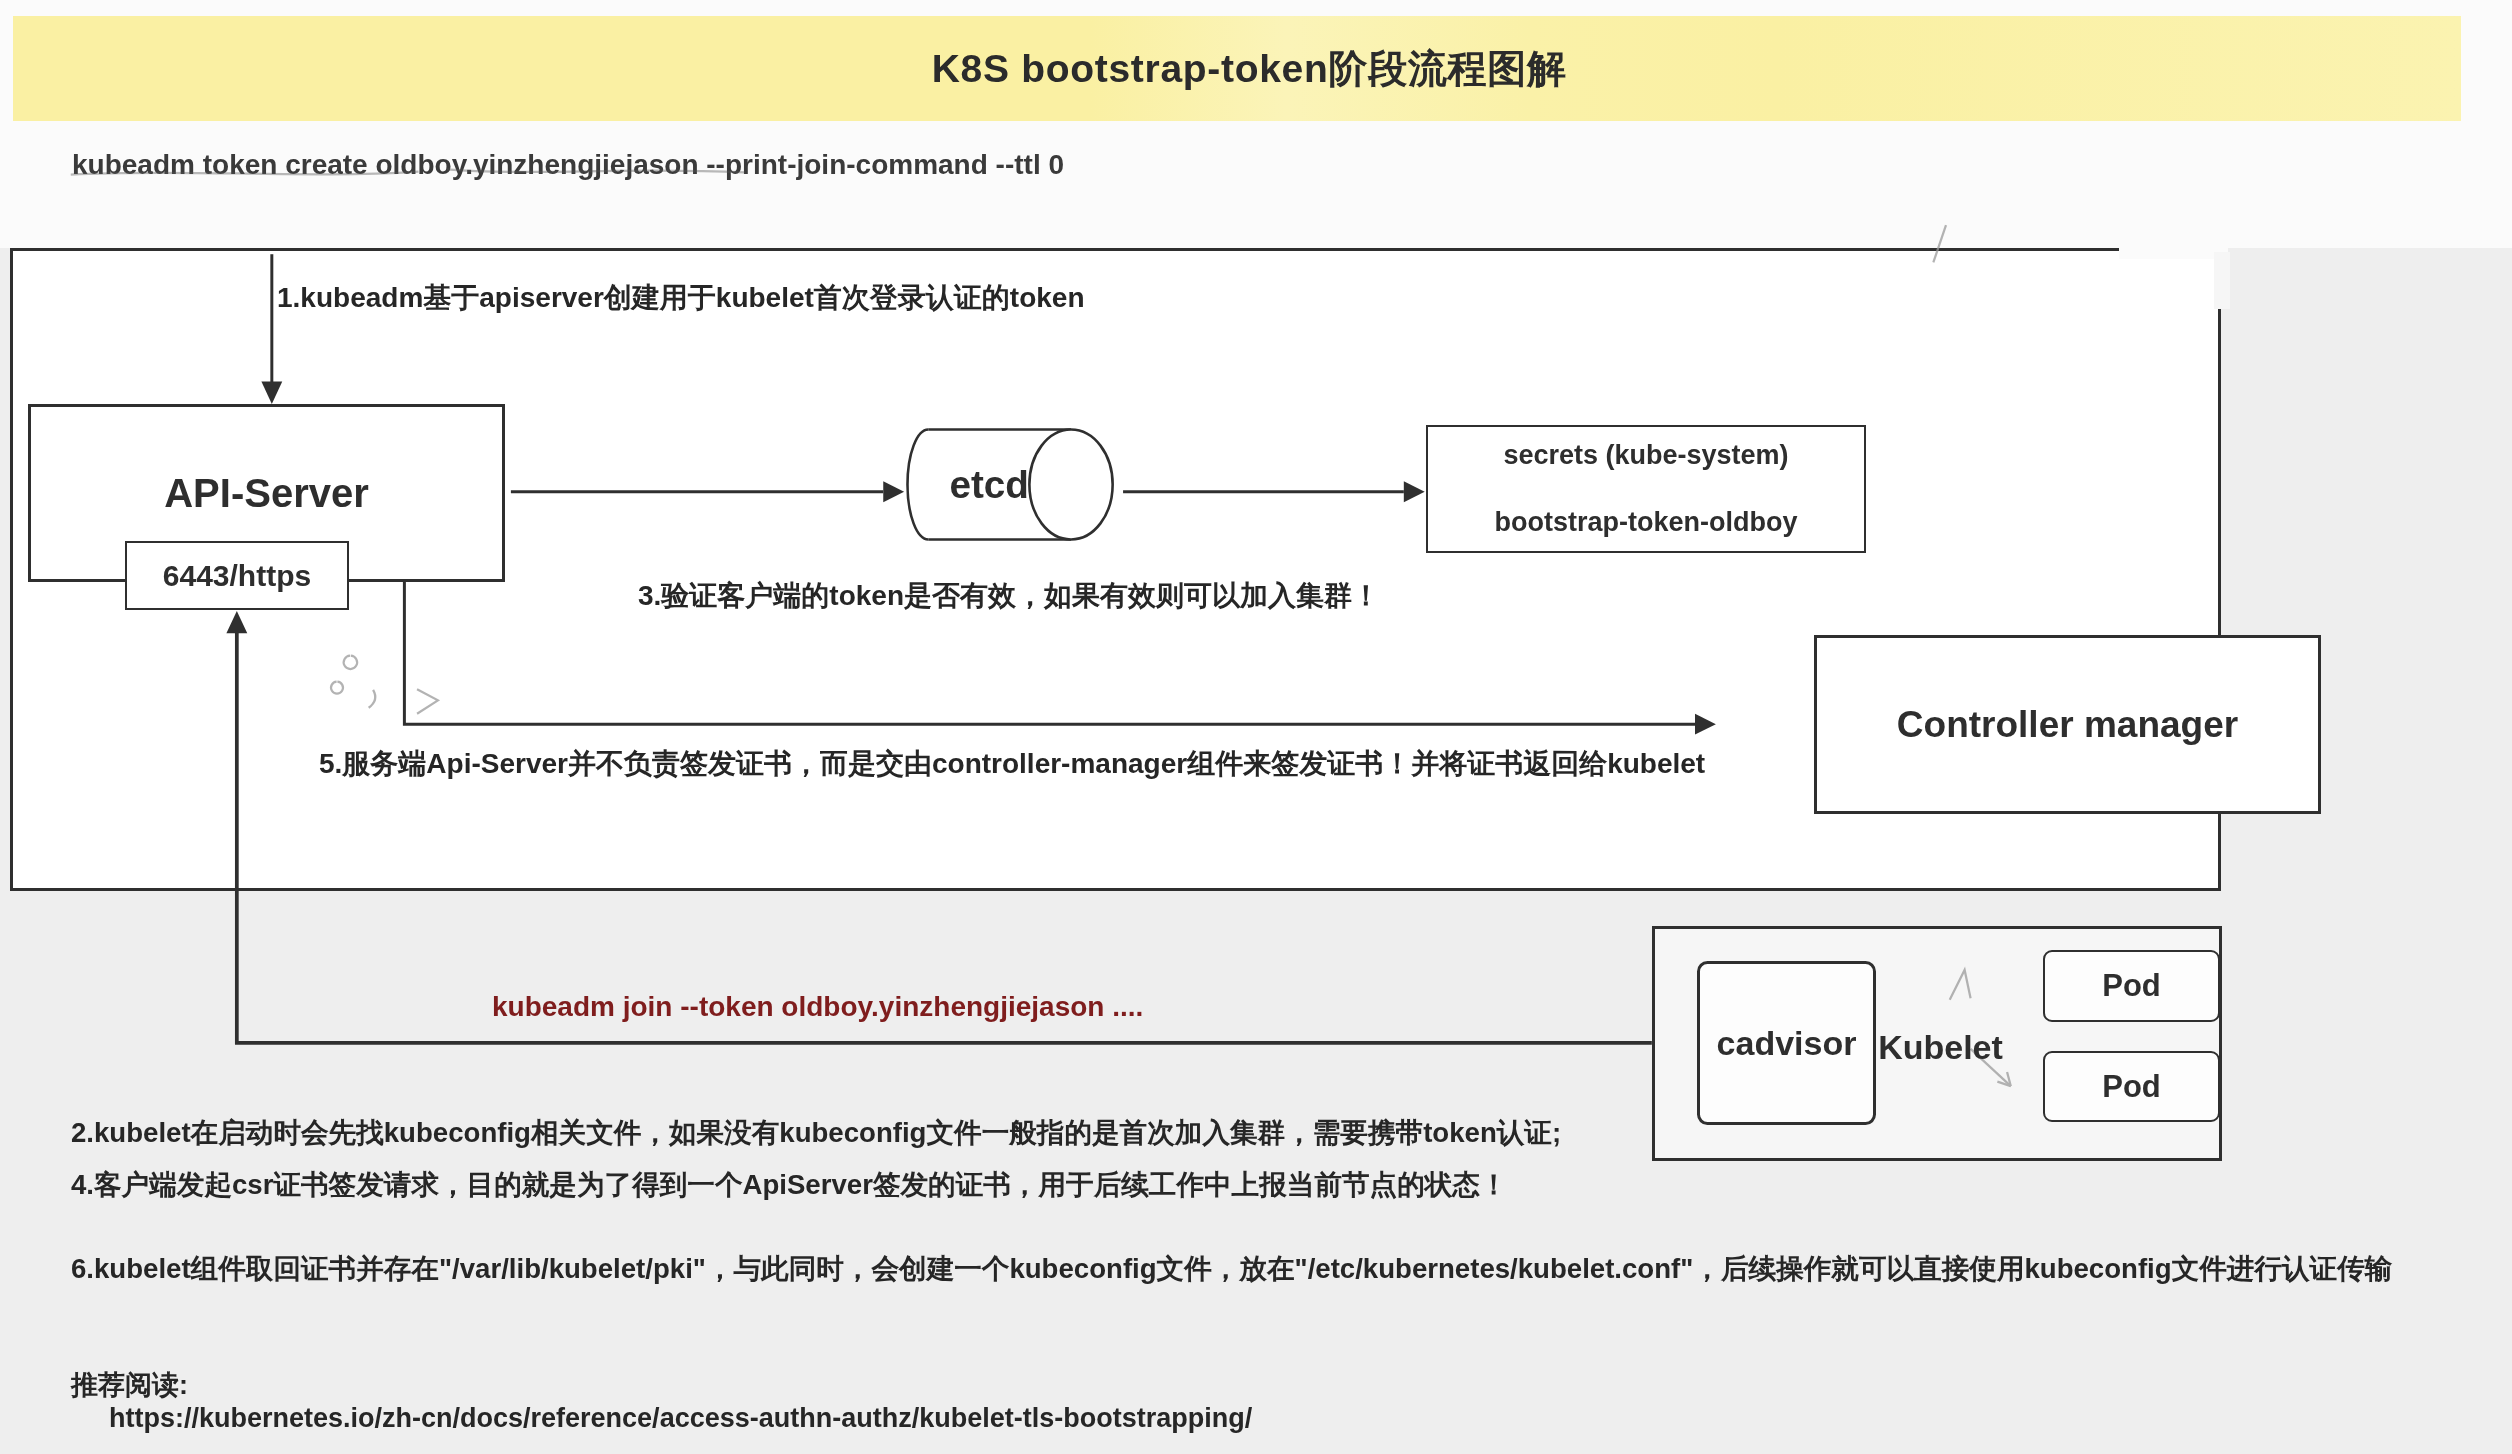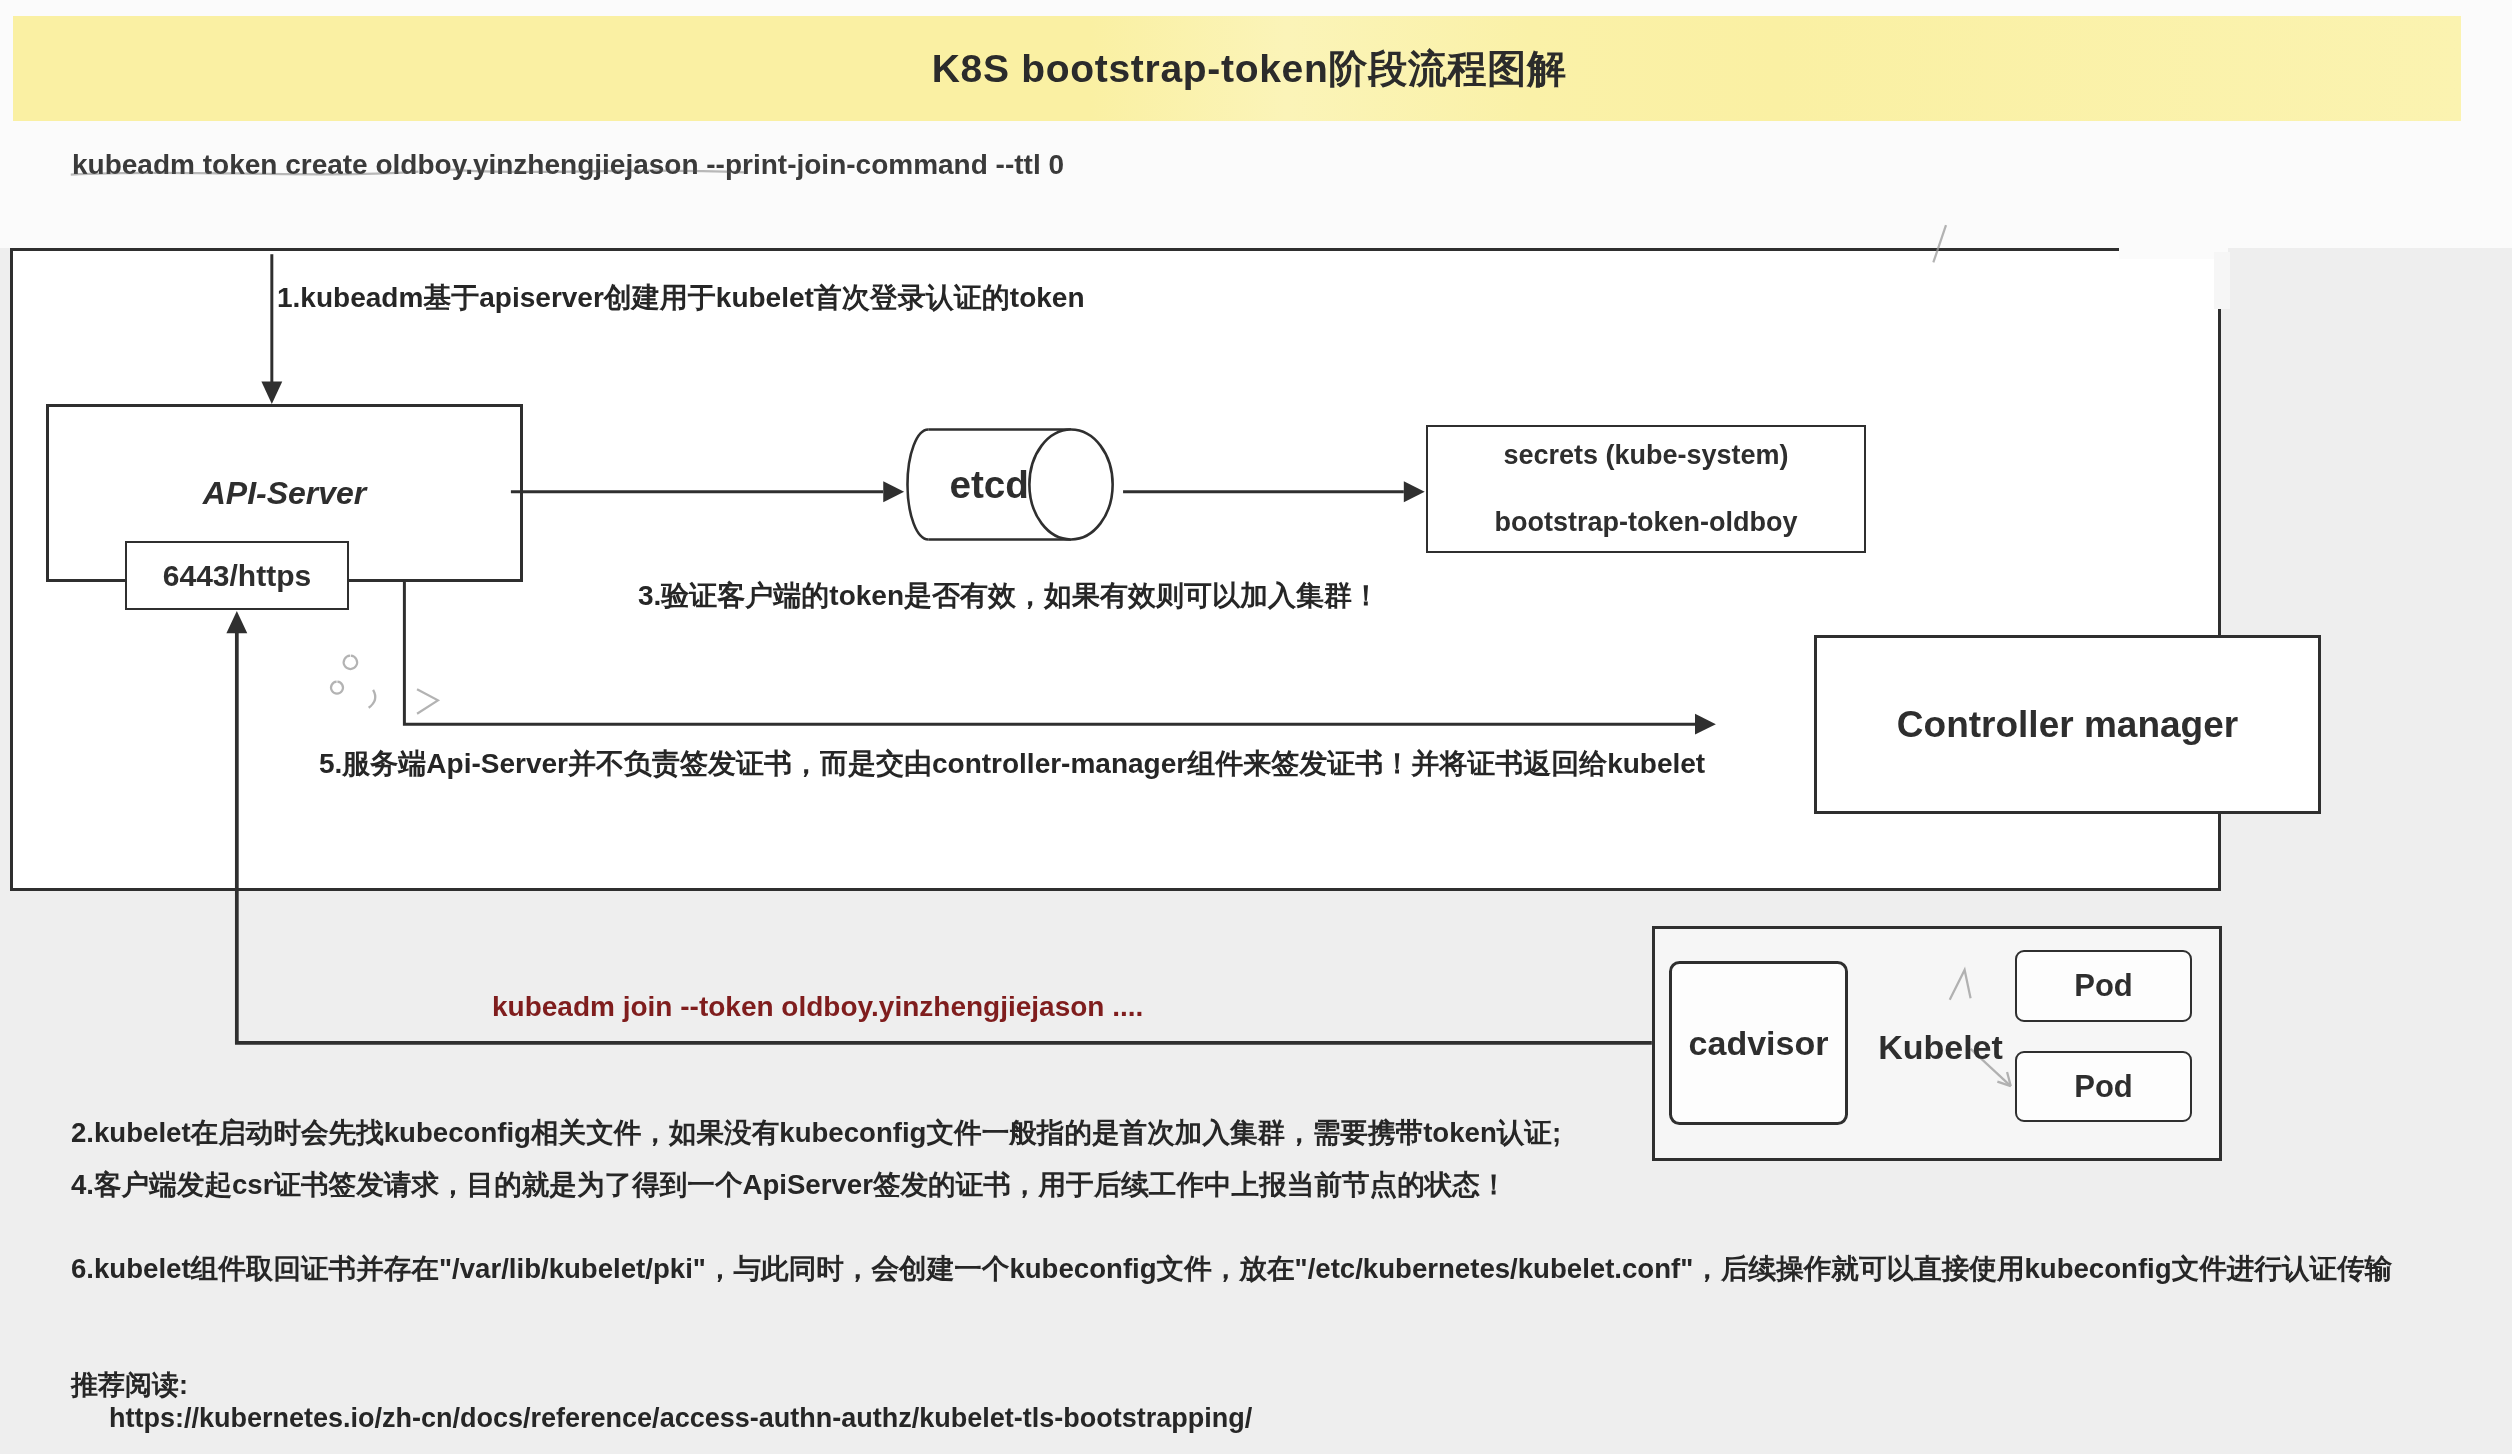--- a/index.html
+++ b/index.html
@@ -27,21 +27,21 @@
   }
   
   .patch-top{left:2119px;top:244px;width:109px;height:15px;background:#fbfbfb;}
   .patch-right{left:2214px;top:252px;width:16.4px;height:57px;background:#f6f6f6;}
 
   .box{
     position:absolute;border:3px solid #2f2f2f;background:#ffffff;box-sizing:border-box;
     display:flex;align-items:center;justify-content:center;
     font-weight:700;color:#2e2e2e;white-space:nowrap;
   }
-  .api-server{left:46px;top:404px;width:477px;height:178px;font-size:32px;font-style:italic;}
+  .api-server{left:28px;top:404px;width:477px;height:178px;font-size:40px;}
   .port{left:125px;top:541px;width:224px;height:69px;border-width:2.2px;font-size:30px;z-index:6;}
   .secrets{
     left:1426px;top:425px;width:440px;height:128px;border-width:2.2px;
     flex-direction:column;gap:36px;font-size:27px;
   }
   .controller{left:1814px;top:635px;width:507px;height:179px;font-size:37px;justify-content:center;}
   .kubelet-outer{left:1652px;top:926px;width:570px;height:235px;background:#f6f6f6;}
   .cadvisor{left:1669px;top:961px;width:179px;height:164px;border-radius:10.4px;background:#fdfdfd;font-size:34px;}
   .kubelet-label{left:1866px;top:1028px;width:149px;text-align:center;font-size:34px;font-weight:700;color:#2e2e2e;}
   .pod{left:2015px;width:177px;border-width:2.2px;border-radius:9px;background:#fdfdfd;font-size:31px;}
@@ -55,21 +55,21 @@
   .n-join{left:492px;top:991px;font-size:28px;color:#7f1d1d;}
   .n-step2{left:71px;top:1087px;font-size:27.6px;margin-top:27px;}
   .n-step4{left:71px;top:1166px;font-size:27.6px;}
   .n-step6{left:71px;top:1250px;font-size:27.6px;}
   .n-read{left:71px;top:1367px;font-size:27px;}
   .n-url{left:109px;top:1403px;font-size:27px;}
 
   svg.overlay{left:0;top:0;width:2512px;height:1455px;z-index:5;pointer-events:none;}
   .etcd-svg{left:906px;top:425px;z-index:6;}
   .etcd-text{font:700 52px "Liberation Sans","DejaVu Sans",sans-serif;fill:#2e2e2e;}
-  .z6{z-index:6;}
+  .z6{z-index:6;margin-left:28px;}
   .z7{z-index:7;position:absolute;}
 </style>
 </head>
 <body>
 
 <div class="abs top-strip"></div>
 
 <div class="abs banner">
   <div class="title">K8S  bootstrap-token阶段流程图解</div>
 </div>

